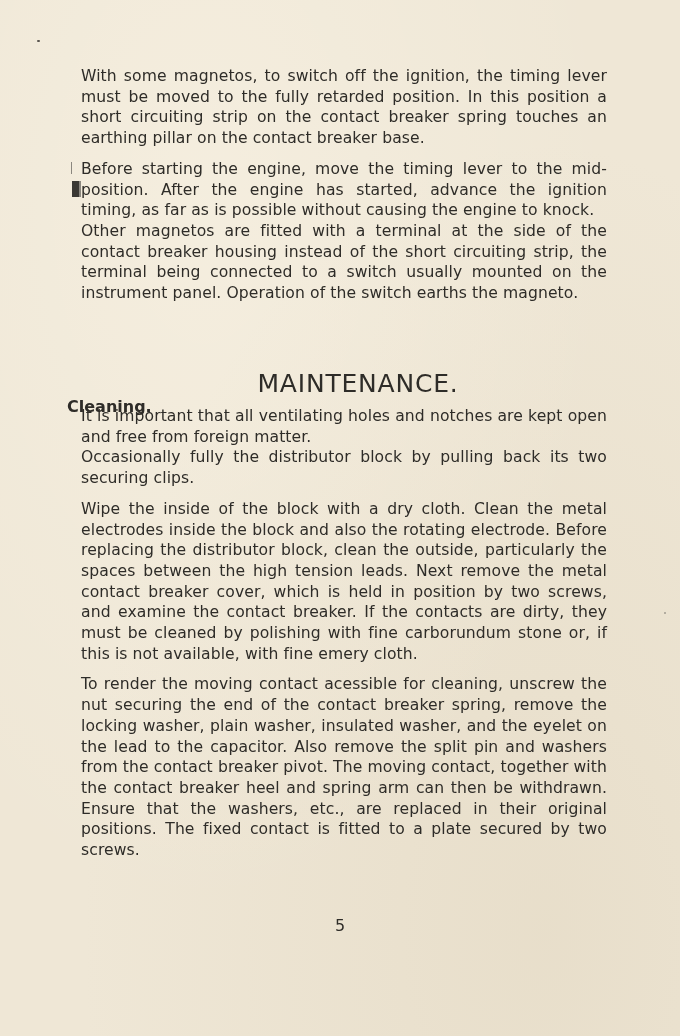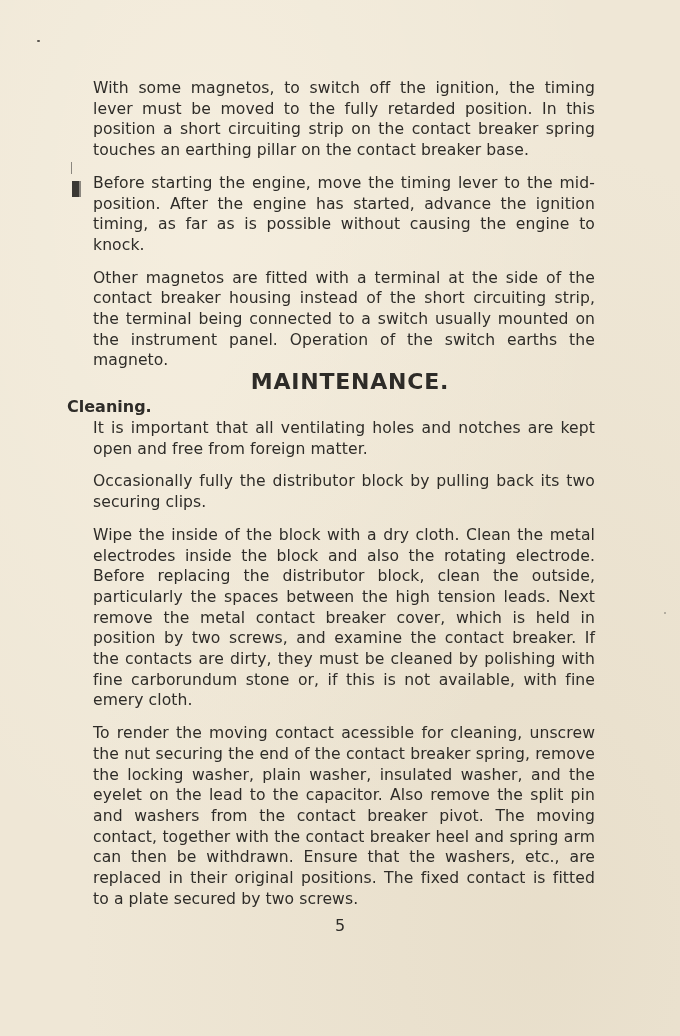--- a/index.html
+++ b/index.html
@@ -32,31 +32,31 @@
     .text-block {
       position: absolute;
       left: 81px;
       width: 526px;
       font-size: 15.6px;
       line-height: 20.7px;
       text-align: justify;
       letter-spacing: 0.1px;
     }
     .para {
-      margin: 12px;
+      margin: 0;
       text-align: justify;
     }
     .heading {
       position: absolute;
-      left: 78px;
+      left: 86px;
       width: 526px;
       top: 369px;
       text-align: center;
-      font-weight: bold;
-      font-size: 22px;
+      font-weight: normal;
+      font-size: 25px;
       letter-spacing: 0.8px;
       color: #2e2c28;
       padding-left: 18px;
       box-sizing: border-box;
     }
     .subheading {
       position: absolute;
       left: 67px;
       top: 397px;
       font-weight: bold;

